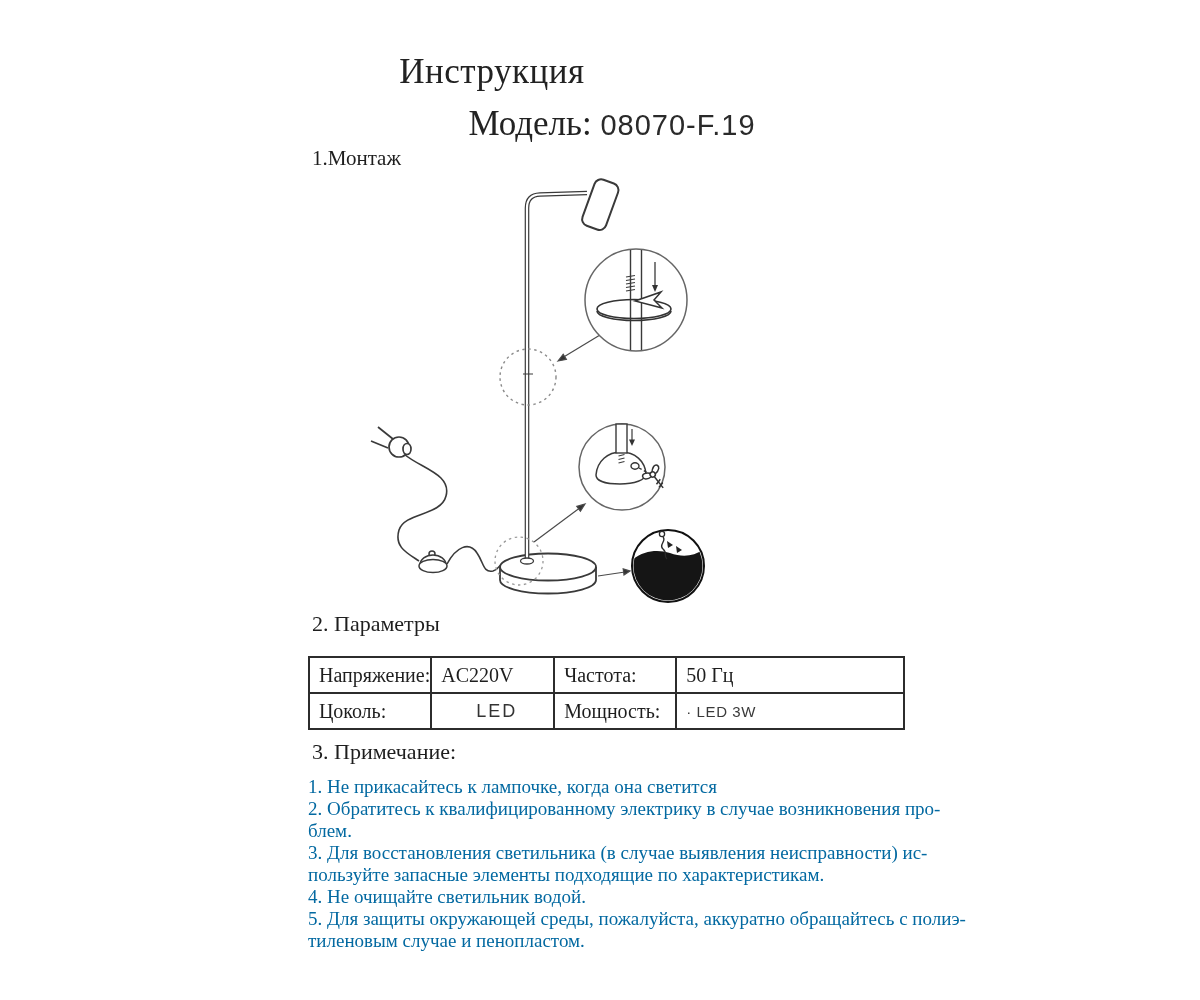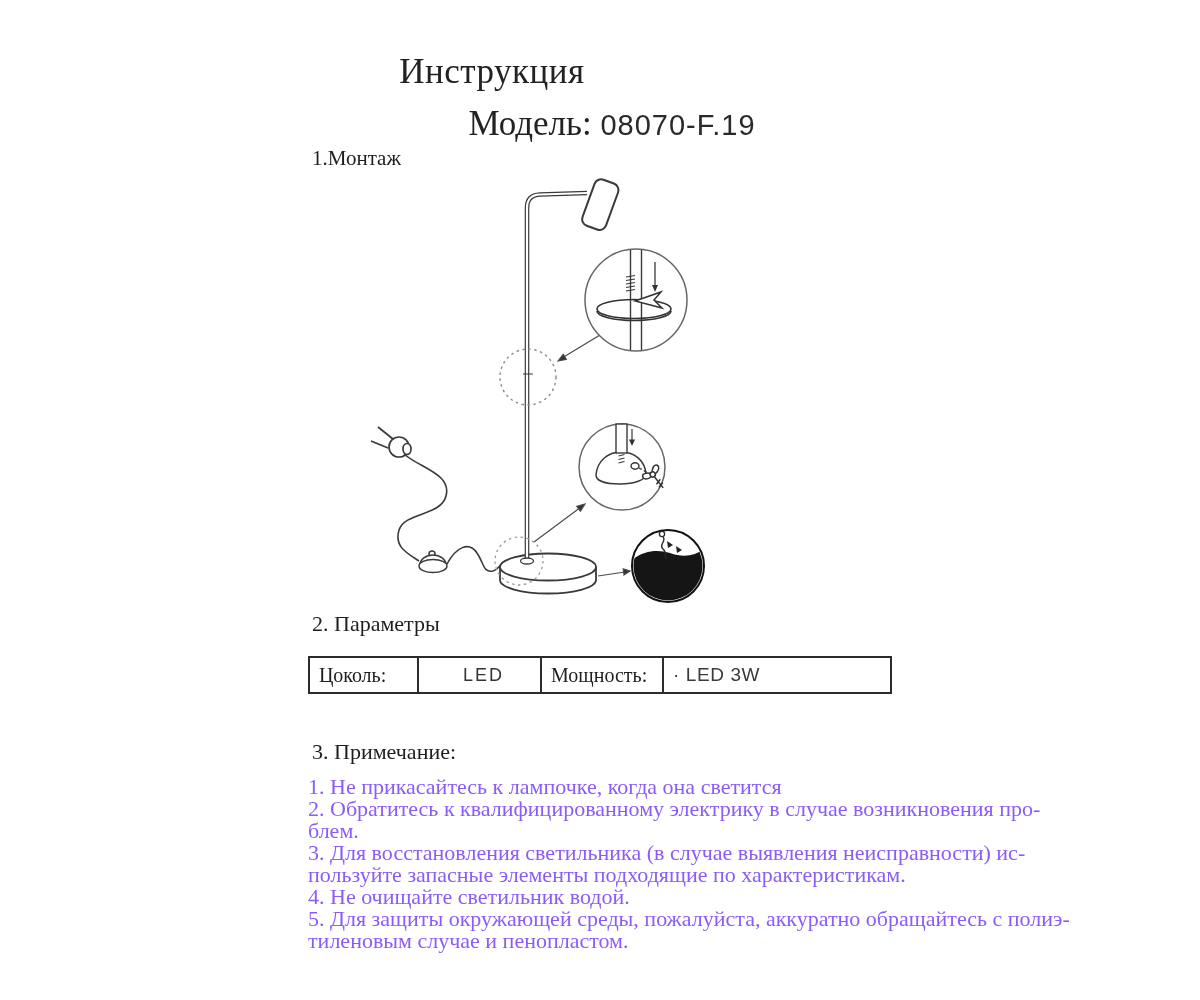--- a/index.html
+++ b/index.html
@@ -29,24 +29,24 @@
   #params-table td {
     border:2px solid #2c2c2c; height:34px; padding:0 0 0 9px;
     vertical-align:middle; white-space:nowrap; overflow:hidden;
   }
   #params-table .val-led {
     font-family:"Liberation Sans","DejaVu Sans",sans-serif;
     font-size:18px; letter-spacing:2px; color:#333;padding-left:44px;
   }
   #params-table .val-led3w {
     font-family:"Liberation Sans","DejaVu Sans",sans-serif;
-    font-size:19px; letter-spacing:0.6px; color:#3a3a3a;
+    font-size:15px; letter-spacing:0.6px; color:#3a3a3a;
   }
 
-  #notes-list { left:308px; top:776px; width:640px; font-size:22px; color:#8b5cf6; }
+  #notes-list { left:308px; top:776px; width:640px; font-size:19px; color:#0369a1; }
   #notes-list .note-line { height:22px; line-height:22px; white-space:nowrap; }
 </style>
 </head>
 <body>
 
 <div class="abs" id="doc-title">Инструкция</div>
 <div class="abs" id="model-line">
   <span>Модель:</span>
   <span class="model-value">08070-F.19</span>
 </div>
@@ -160,20 +160,26 @@
 </svg>
 
 <table class="abs" id="params-table">
   <colgroup>
     <col style="width:109px">
       <col style="width:123px">
       <col style="width:122px">
       <col style="width:228px">
   </colgroup>
   <tbody>
+      <tr>
+    <td>Напряжение:</td>
+    <td>AC220V</td>
+    <td>Частота:</td>
+    <td>50 Гц</td>
+  </tr>
   <tr>
     <td>Цоколь:</td>
     <td class="val-led">LED</td>
     <td>Мощность:</td>
     <td class="val-led3w">· LED 3W</td>
   </tr>
 </tbody>
   </table>
 
 <div class="abs" id="notes-list">

